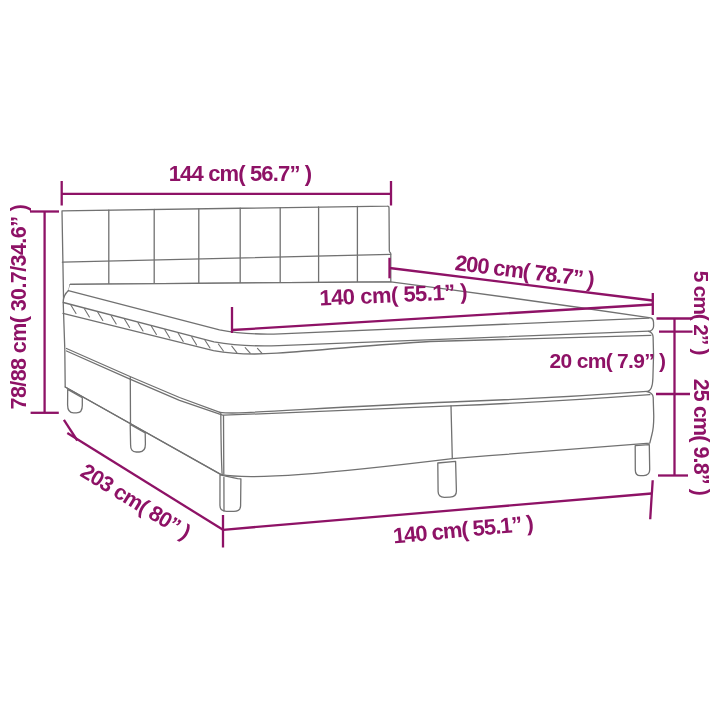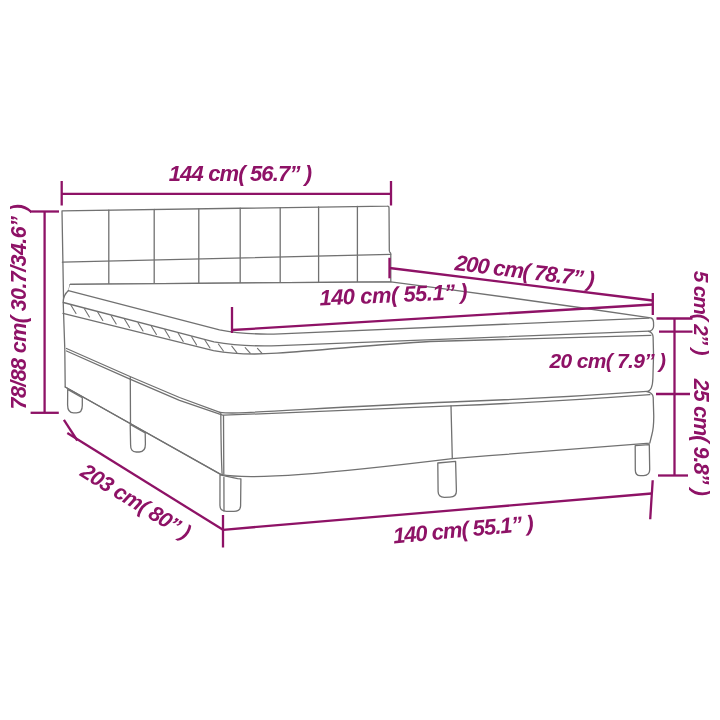--- a/index.html
+++ b/index.html
@@ -1,16 +1,16 @@
 <!DOCTYPE html>
 <html><head>
 <meta charset="utf-8">
 <style>
   html,body{margin:0;padding:0;background:#ffffff;}
-  .wrap{width:720px;height:720px;position:relative;background:#fff;font-style:italic;}
+  .wrap{width:720px;height:720px;position:relative;background:#fff;}
   svg{display:block;}
   text{font-family:"Liberation Sans",sans-serif;font-weight:bold;fill:#8E1266;}
 </style>
 </head>
 <body>
 
 <div class="wrap">
 <svg width="720" height="720" viewBox="0 0 720 720">
   <g stroke="#717171" stroke-width="1.3" fill="none" stroke-linejoin="round" stroke-linecap="round">
 

